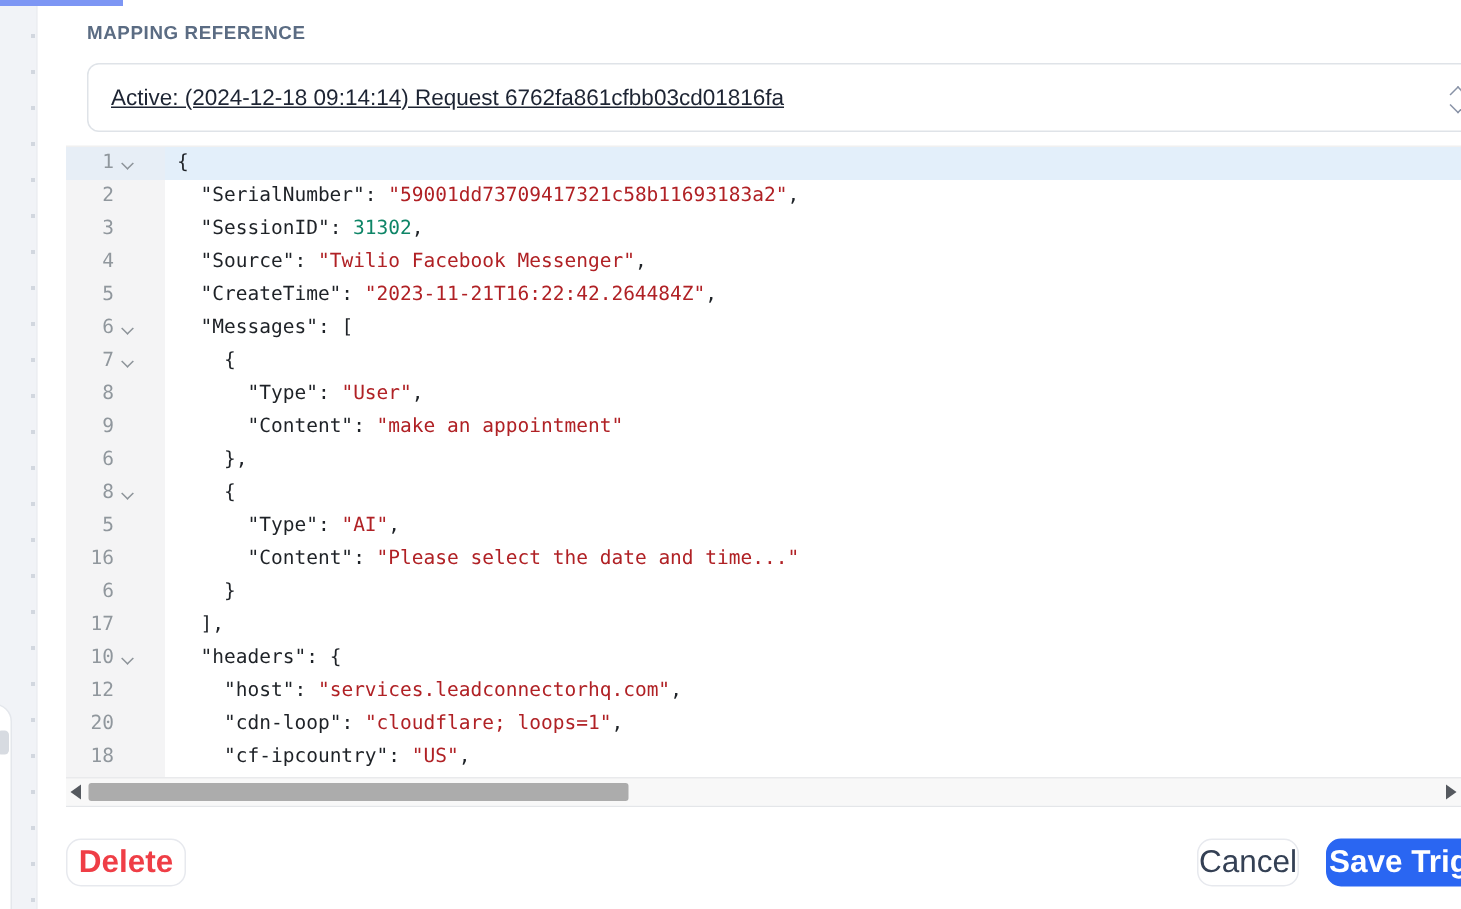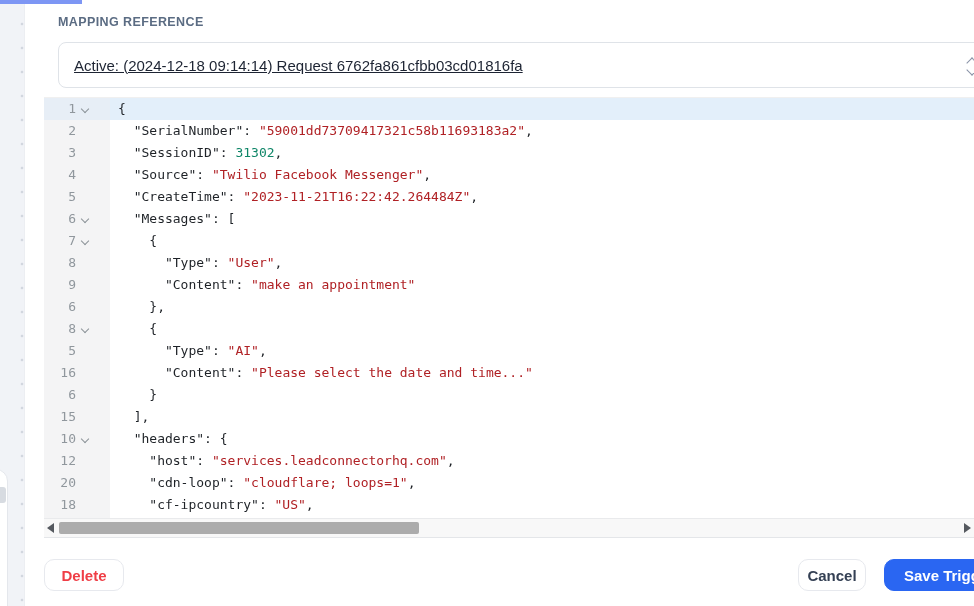--- a/index.html
+++ b/index.html
@@ -66,25 +66,25 @@
     position:absolute;left:0;bottom:0;width:100%;height:19px;
     background:#f8f8f8;border-top:1px solid #e9eaec;box-sizing:border-box;
   }
   .hs-arrow{position:absolute;top:4px;width:0;height:0;border-style:solid;}
   .hs-left{left:3px;border-width:5px 7px 5px 0;border-color:transparent #55595f transparent transparent;}
   .hs-right{left:920px;border-width:5px 0 5px 7px;border-color:transparent transparent transparent #55595f;}
   .hs-thumb{position:absolute;left:15px;top:3px;width:360px;height:12px;background:#acacac;border-radius:2px;}
   
   .btn{
     position:absolute;top:559px;height:32px;box-sizing:border-box;
-    border-radius:10px;font-size:15px;font-weight:600;
+    border-radius:10px;font-size:21px;font-weight:600;
     display:flex;align-items:center;justify-content:center;cursor:pointer;
   }
   .btn-delete{left:44px;width:80px;background:#fff;border:1px solid #e7e9ee;color:var(--danger,#ef3e46);}
-  .btn-cancel{left:798px;width:68px;background:#fff;border:1px solid #e7e9ee;color:#344054;font-weight:700;}
+  .btn-cancel{left:798px;width:68px;background:#fff;border:1px solid #e7e9ee;color:#344054;font-weight:400;}
   .btn-save{left:884px;width:130px;background:var(--accent,#2a66f2);border:1px solid var(--accent,#2a66f2);color:#fff;}
 </style>
 </head>
 <body>
 
 <div class="canvas-strip"></div>
 <div class="partial-card"></div>
 <div class="partial-chip"></div>
 <div class="blue-bar"></div>
 
@@ -201,21 +201,21 @@
       </div>
       <div class="cl-row">
         <div class="cl-gutter">
           <span class="cl-num">6</span>
           <span class="cl-fold"></span>
         </div>
         <div class="cl-code"><span class="tok-p">    }</span></div>
       </div>
       <div class="cl-row">
         <div class="cl-gutter">
-          <span class="cl-num">15</span>
+          <span class="cl-num">17</span>
           <span class="cl-fold"></span>
         </div>
         <div class="cl-code"><span class="tok-p">  ],</span></div>
       </div>
       <div class="cl-row">
         <div class="cl-gutter">
           <span class="cl-num">10</span>
           <span class="cl-fold">
             <span class="fold-glyph"></span>
           </span>

